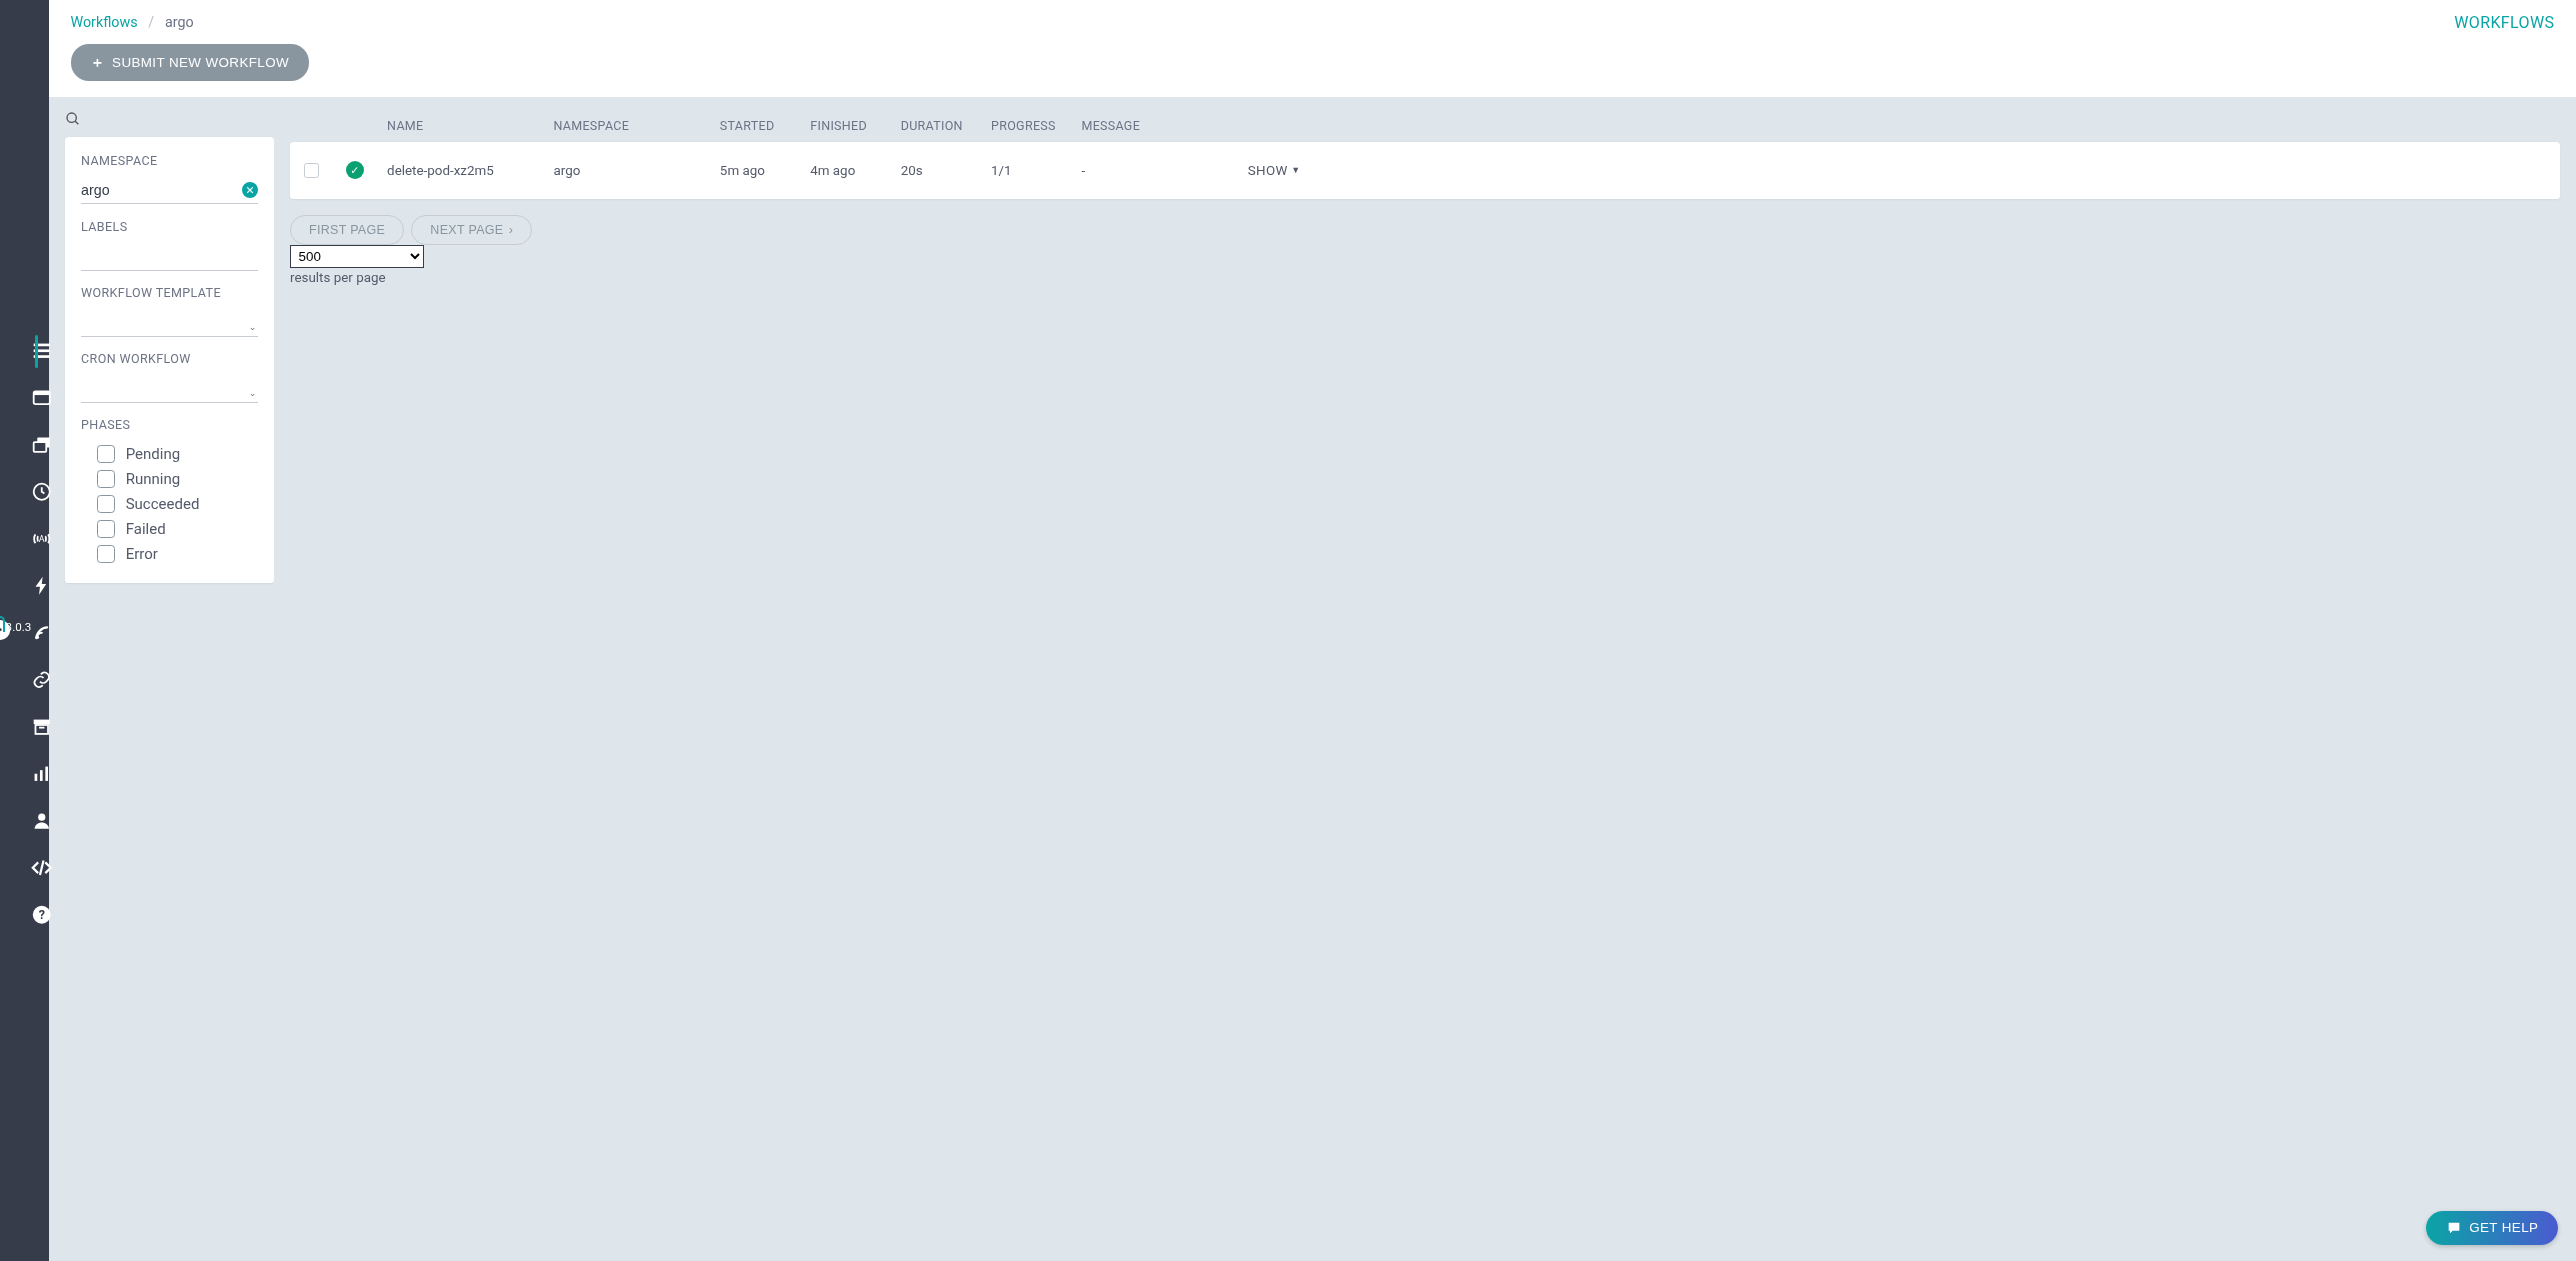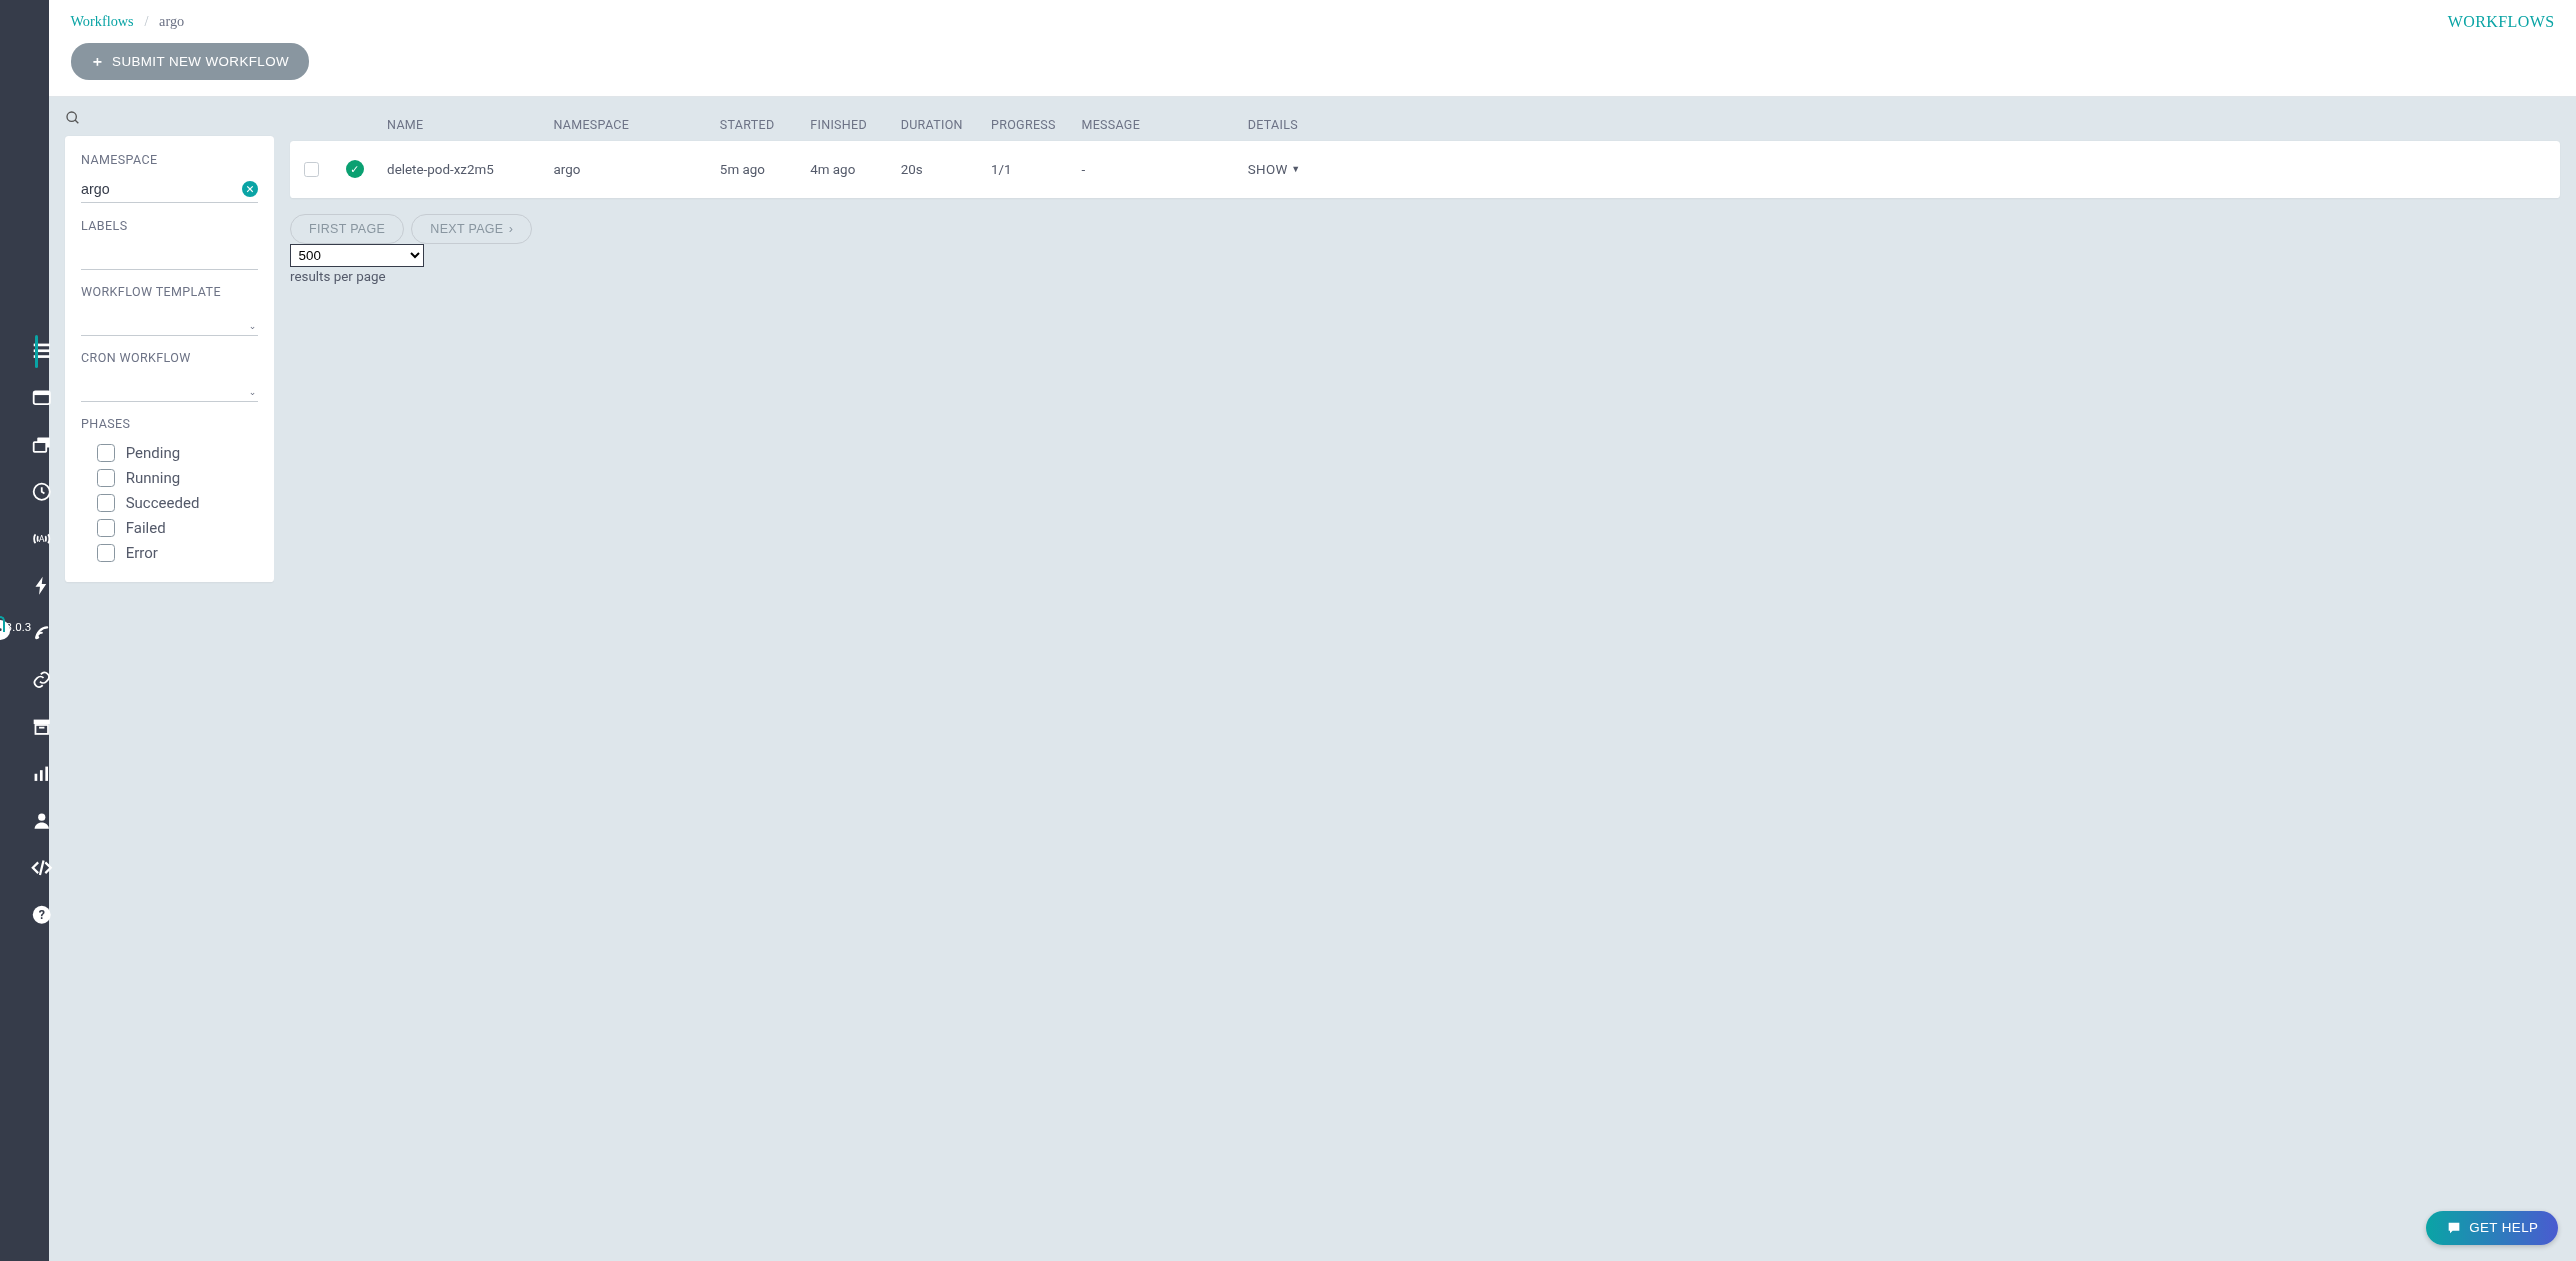--- a/index.html
+++ b/index.html
@@ -83,21 +83,20 @@
 
 
 .main { flex: 1; display: flex; flex-direction: column; overflow: hidden; }
 
 .topbar {
   background: #fff;
   padding: 12.5px 21.5px;
   display: flex;
   align-items: center;
   justify-content: space-between;
-  font-family: Liberation Serif, serif;
 }
 .breadcrumb { display: flex; align-items: center; gap: 10.7px; font-size: 14.3px; }
 .breadcrumb a { color: #0aa4a5; text-decoration: none; }
 .breadcrumb .sep { color: #b8c0c8; }
 .breadcrumb .current { color: #6d7386; }
 .top-right { color: #0aa4a5; letter-spacing: 0.4px; font-size: 16px; font-weight: 400; }
 
 .actionbar {
   background: #fff;
   padding: 0 21.5px 16px 21.5px;
@@ -468,21 +467,20 @@
           <div class="table-header">
             <span></span>
               <span></span>
             <span>NAME</span>
             <span>NAMESPACE</span>
             <span>STARTED</span>
             <span>FINISHED</span>
             <span>DURATION</span>
             <span>PROGRESS</span>
             <span>MESSAGE</span>
-            <span>DETAILS</span>
           </div>
           <div class="table-row">
             <span class="row-checkbox"></span>
             <span class="status-dot">✓</span>
             <span>delete-pod-xz2m5</span>
             <span>argo</span>
             <span>5m ago</span>
             <span>4m ago</span>
             <span>20s</span>
             <span>1/1</span>

